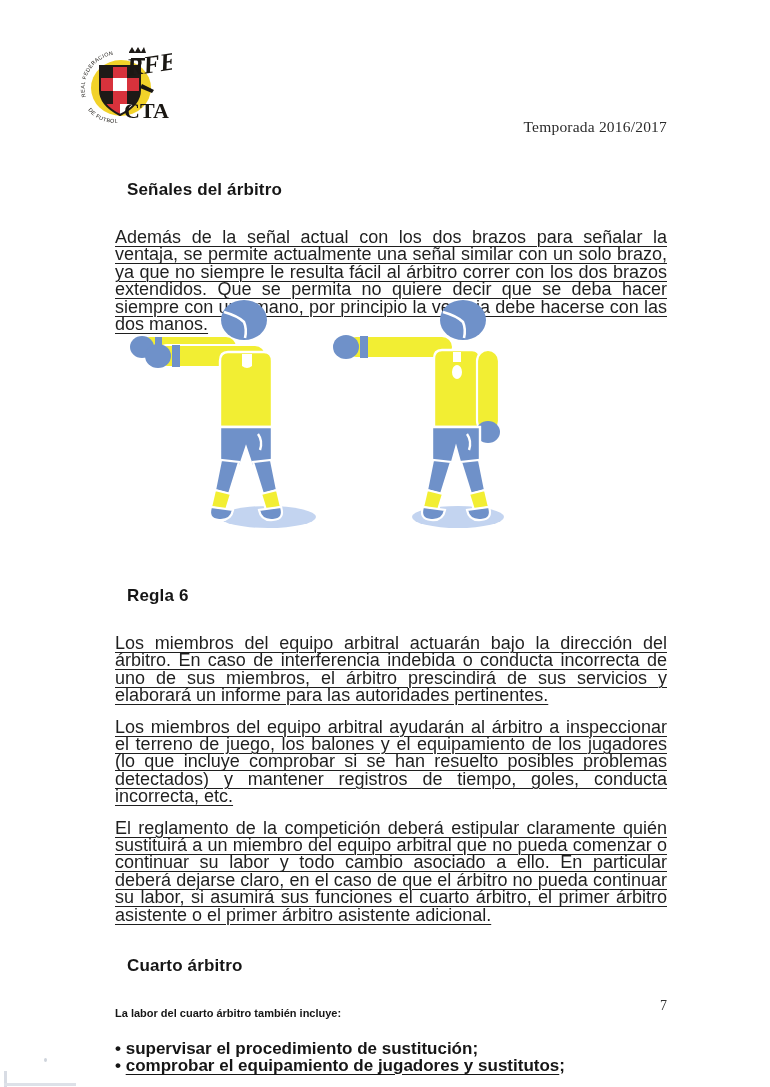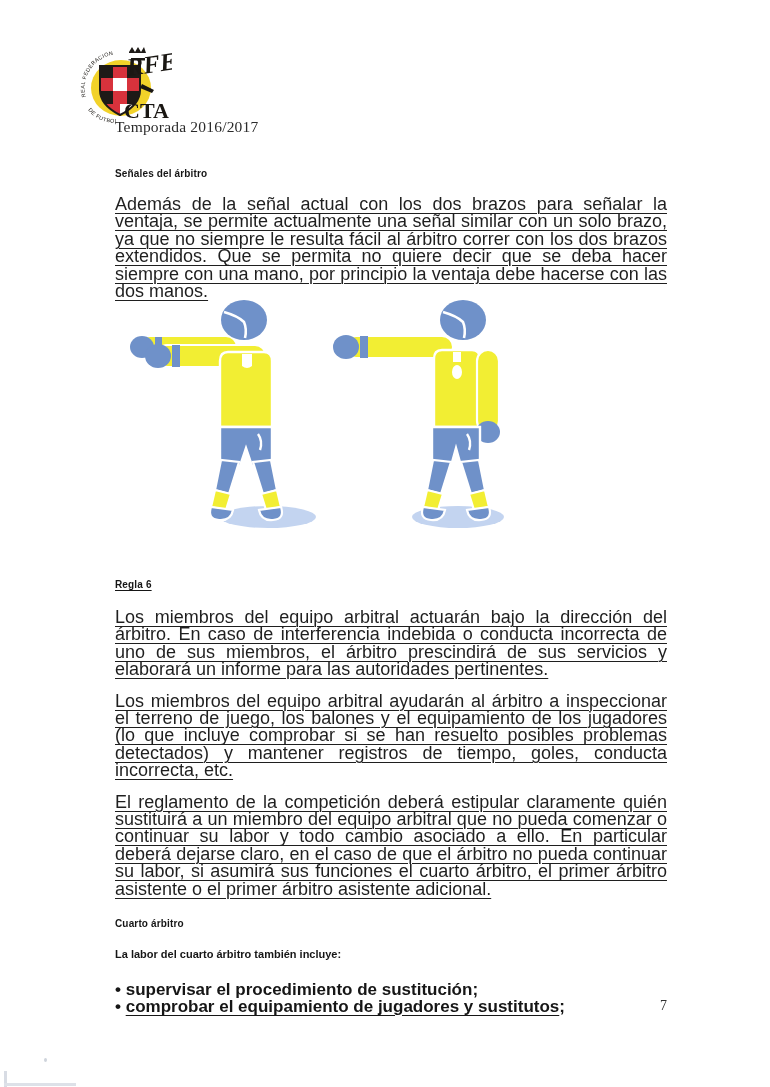--- a/index.html
+++ b/index.html
@@ -23,44 +23,44 @@
     left: 76px;
     top: 36px;
     width: 96px;
     height: 92px;
   }
   #season {
     position: absolute;
     left: 115px;
     top: 118px;
     width: 552px;
+    text-align: right;
     font-family: "Liberation Serif", serif;
     font-size: 15.5px;
     letter-spacing: .2px;
     color: #2b2b2b;
   }
 
   
   #col {
     position: absolute;
     left: 115px;
     top: 168px;
     width: 552px;
   }
 
   h2.sec {
-    margin: 0;
-    font-size: 10px;
+    margin: 12px;
+    font-size: 17px;
     font-weight: bold;
     color: #161616;
     letter-spacing: .15px;
   }
   h2.sec.ul {
     display: inline-block;
-    text-decoration: underline;
     text-underline-offset: 2px;
   }
 
   p.body {
     margin: 0;
     font-size: 18px;
     line-height: 17.4px;
     text-align: justify;
     color: #1f1f1f;
     letter-spacing: 0;

